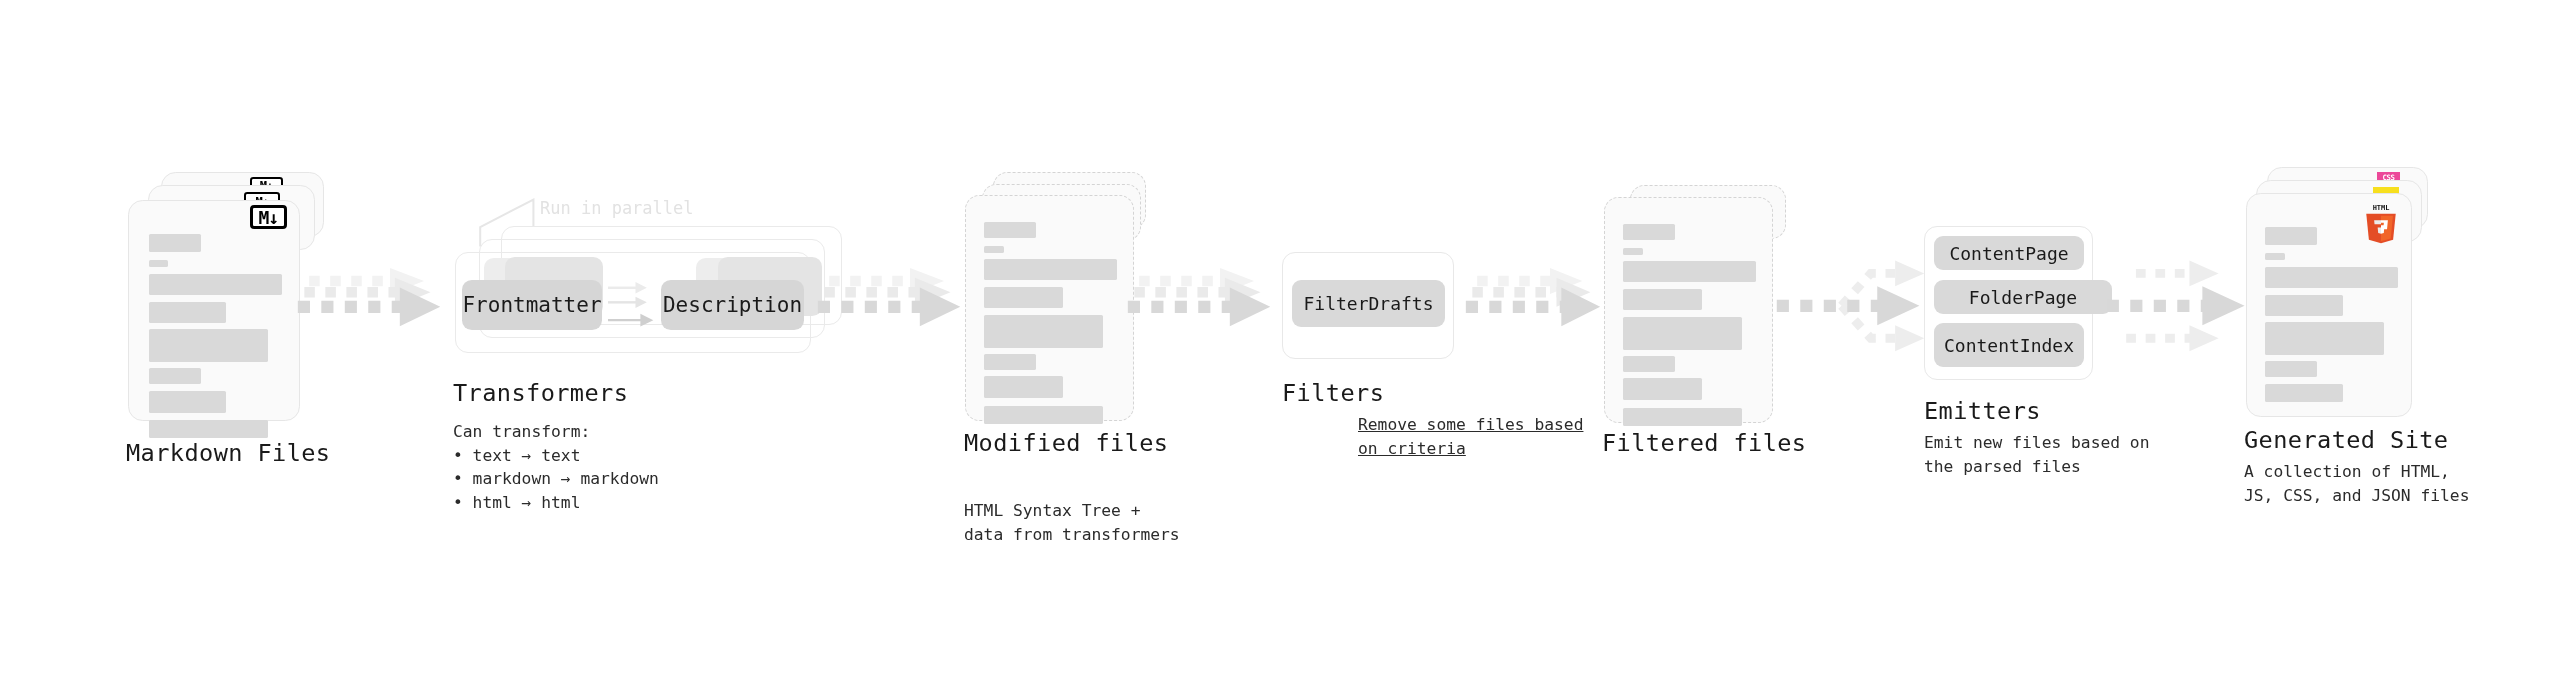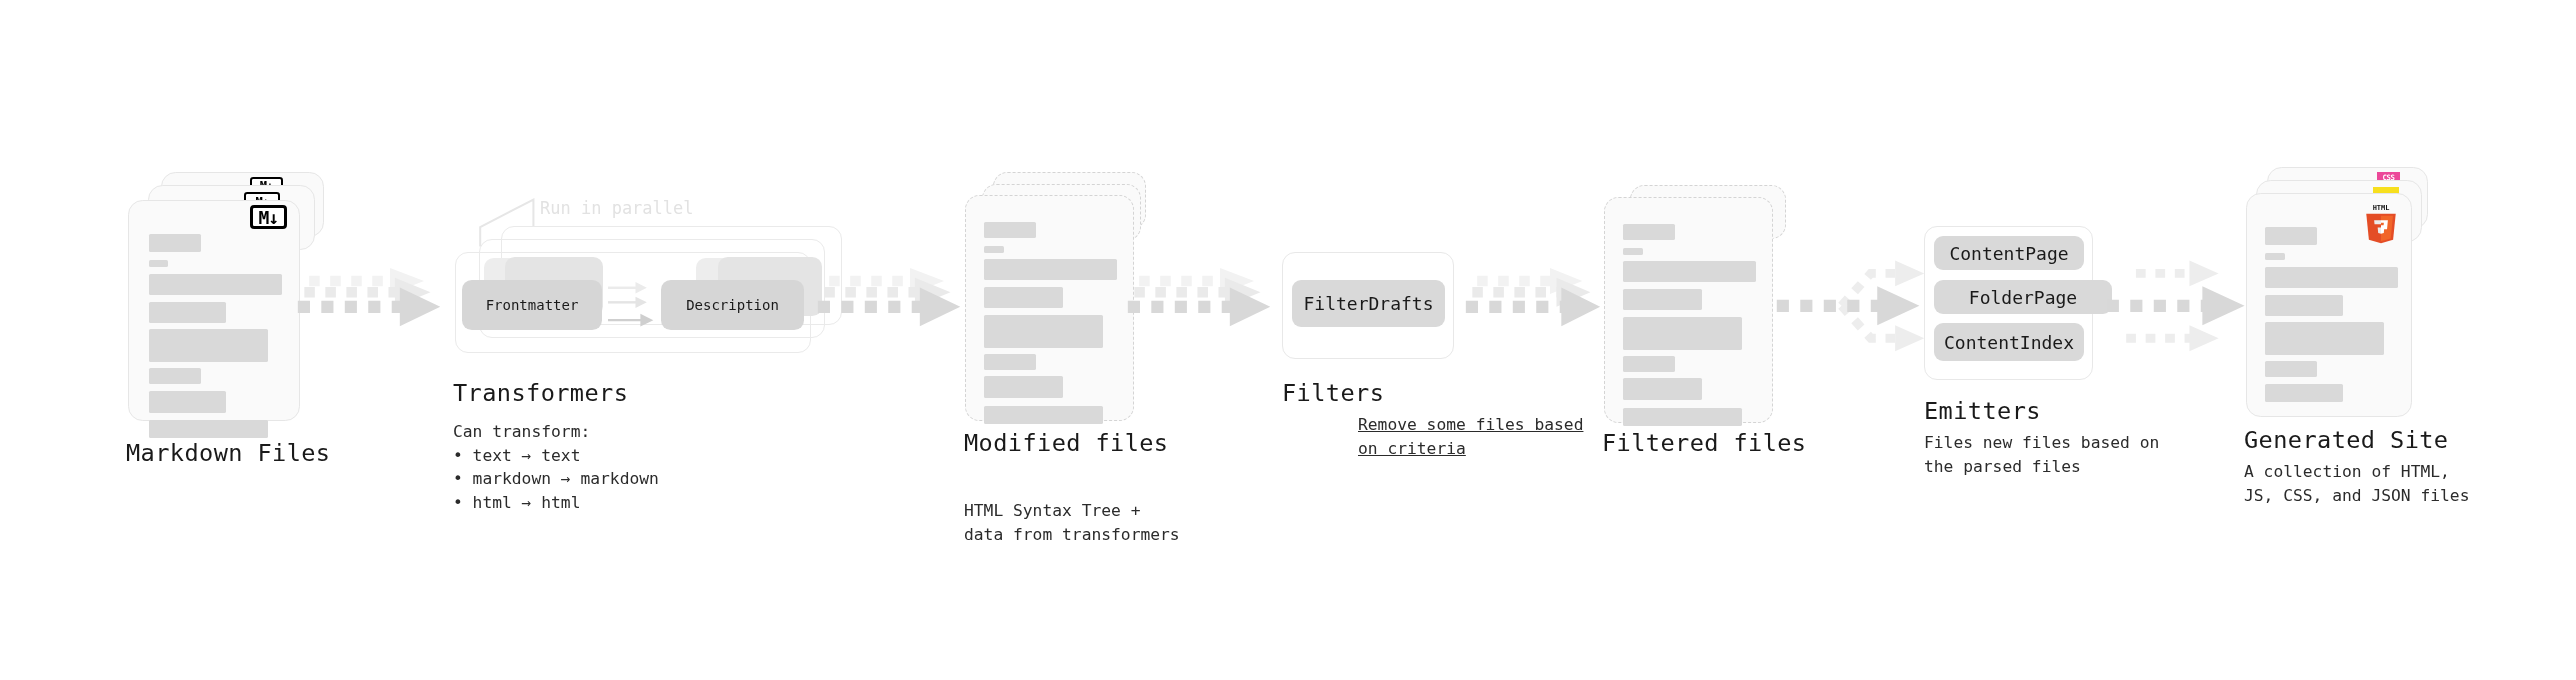--- a/index.html
+++ b/index.html
@@ -53,21 +53,21 @@
     position: absolute;
     border: 1.6px solid #eaeaea;
     border-radius: 13px;
   }
   .chip {
     position: absolute;
     border-radius: 9.8px;
     display: flex;
     align-items: center;
     justify-content: center;
-    font-size: 14px;
+    font-size: 21px;
     color: #1a1a1a;
     white-space: nowrap;
   }
   .chip.l0 { background: #d6d6d6; }
   .chip.l1 { background: #e4e4e4; }
   .chip.l2 { background: #ededed; }
 
   .runlabel {
     position: absolute;
     font-size: 17px;
@@ -322,23 +322,23 @@
         <line x1="-4" y1="76" x2="128" y2="76"></line>
         <polygon points="120,52 172,76 120,100" stroke="none"></polygon>
       </g>
     </svg>
   </div>
 
   <div>
     <div class="solidbox" style="left:1924px; top:226px; width:169px; height:154px;"></div>
     <div class="pill" style="left:1934px; top:236px; width:150px; height:34px;">ContentPage</div>
     <div class="pill" style="left:1934px; top:280px; width:178px; height:34px;">FolderPage</div>
-    <div class="pill" style="left:1934px; top:323px; width:150px; height:38px;">ContentIndex</div>
+    <div class="pill" style="left:1934px; top:323px; width:150px; height:44px;">ContentIndex</div>
     <span class="cap-title" style="left:1924px; top:397px;">Emitters</span>
-    <span class="cap-sub" style="left:1924px; top:431px;">Files new files based on
+    <span class="cap-sub" style="left:1924px; top:431px;">Emit new files based on
 the parsed files</span>
   </div>
 
   <div class="arrowgrp" style="left:2110px; top:244px;">
     <svg width="154" height="122" viewBox="0 0 190 150">
       <g stroke="#ededed" stroke-width="11" stroke-dasharray="12 12" fill="#ededed">
         <line x1="32" y1="36" x2="104" y2="36"></line>
         <polygon points="98,20 134,36 98,52" stroke="none"></polygon>
       </g>
       <g stroke="#ededed" stroke-width="11" stroke-dasharray="12 12" fill="#ededed">

